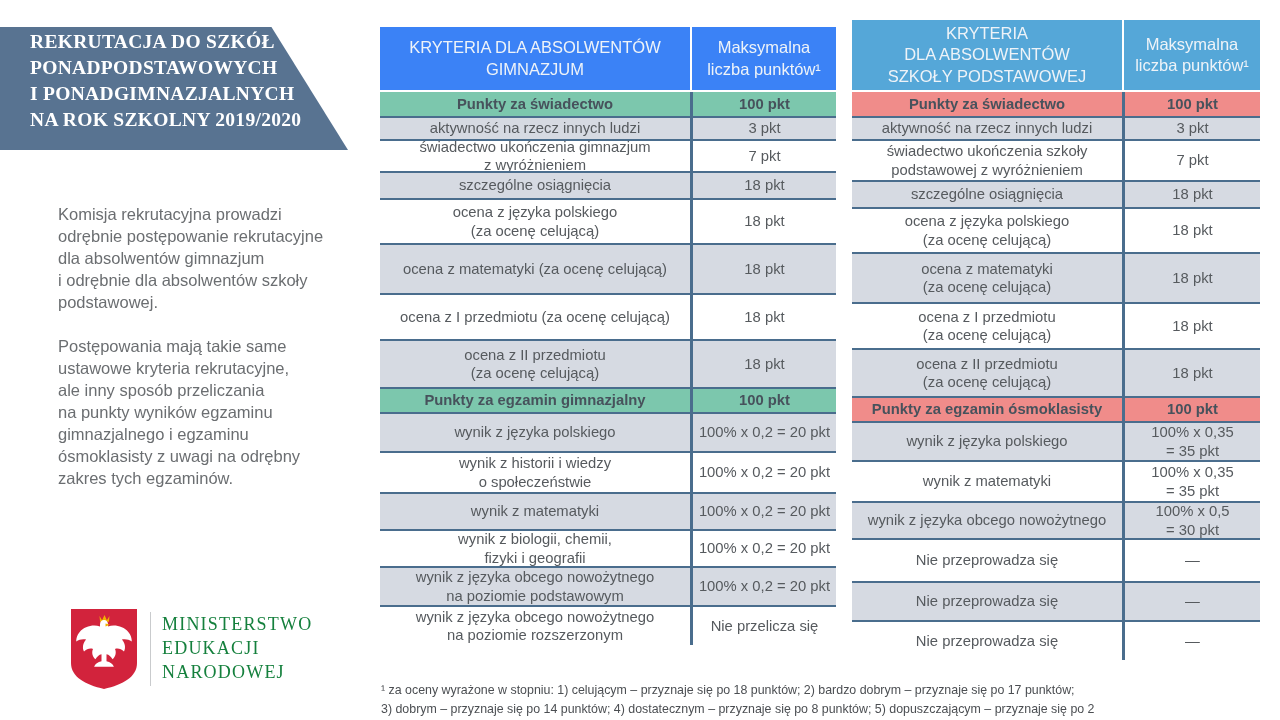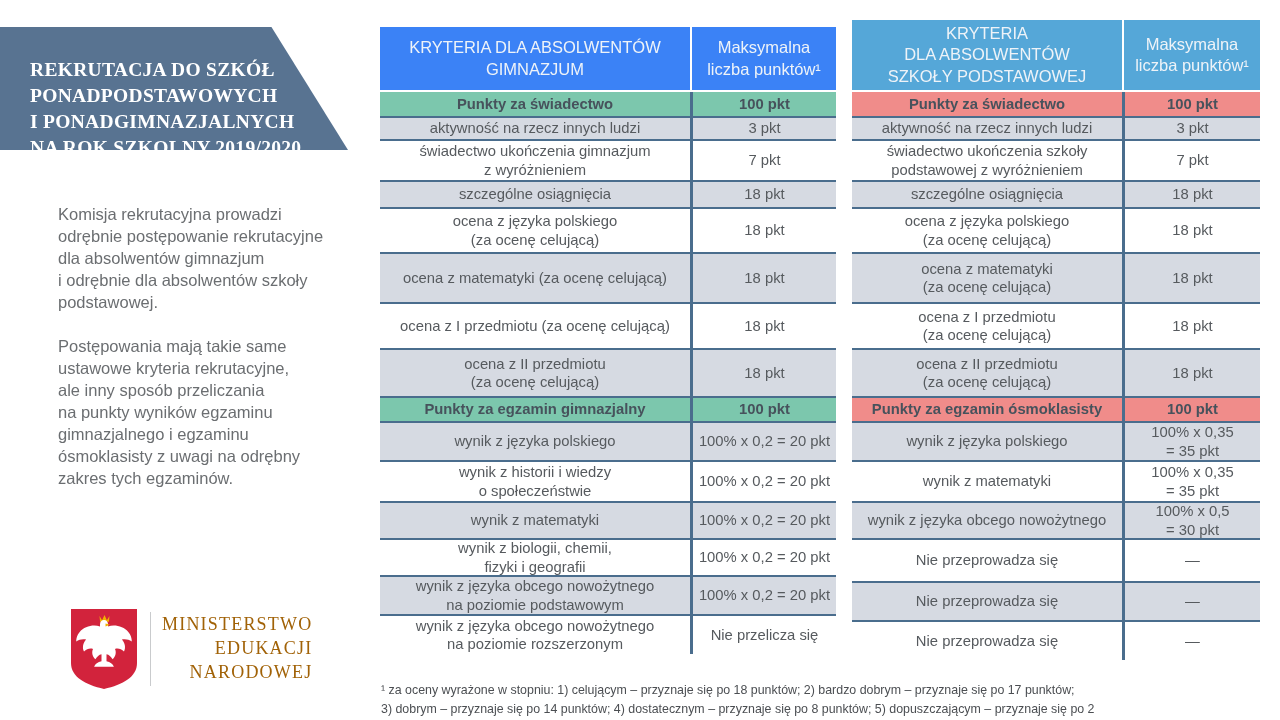--- a/index.html
+++ b/index.html
@@ -2,21 +2,21 @@
 <html><head>
 <meta charset="utf-8">
 <style>
   html,body{margin:0;padding:0;background:#fff;}
   .page{position:relative;width:1280px;height:720px;background:#fff;overflow:hidden;
         font-family:"Liberation Sans",sans-serif;}
 
   
   .banner{position:absolute;left:0;top:27px;width:348px;height:123px;background:#587391;
           clip-path:polygon(0 0,78% 0,100% 100%,0 100%);}
-  .banner-text{padding:30px 0 0 30px;font-family:"Liberation Serif",serif;font-weight:bold;
+  .banner-text{padding:2px 0 0 30px;font-family:"Liberation Serif",serif;font-weight:bold;
           font-size:19.5px;line-height:1.34;color:#ffffff;letter-spacing:.3px;white-space:pre-line;}
 
   
   .intro{position:absolute;left:50px;top:203px;width:330px;color:#6b6e71;
          font-size:16.5px;line-height:1.34;}
   .intro p{margin:0 0 21px 8px;white-space:pre-line;}
 
   
   .tbl{position:absolute;display:flex;flex-direction:column;}
   .t-left{left:380px;top:27px;width:456px;}
@@ -44,21 +44,21 @@
 
   
   .footnote{position:absolute;left:381px;top:681px;width:742px;font-size:12.4px;
             line-height:1.5;color:#4b4e52;white-space:pre-line;}
 
   
   .logo{position:absolute;left:68px;top:607px;display:flex;align-items:center;}
   .crest{width:72px;height:84px;display:block;}
   .logo-divider{width:1px;height:74px;background:#c9cbcd;margin:0 11px 0 10px;}
   .ministry{font-family:"Liberation Serif",serif;font-size:18px;letter-spacing:1.2px;
-            color:#a16207;line-height:1.32;white-space:pre-line;text-align:right;}
+            color:#15803d;line-height:1.32;white-space:pre-line;}
 </style>
 </head>
 <body>
 
 <div class="page">
 
   <div class="banner">
     <div class="banner-text">REKRUTACJA DO SZKÓŁ
 PONADPODSTAWOWYCH
 I PONADGIMNAZJALNYCH
@@ -88,21 +88,21 @@
 liczba punktów¹</div>
     </div>
     <div class="tr first sec g" style="height:24px">
         <div class="td lbl">Punkty za świadectwo</div>
         <div class="td val">100 pkt</div>
       </div>
     <div class="tr alt" style="height:23px">
         <div class="td lbl">aktywność na rzecz innych ludzi</div>
         <div class="td val">3 pkt</div>
       </div>
-    <div class="tr wht" style="height:41px">
+    <div class="tr wht" style="height:32px">
         <div class="td lbl">świadectwo ukończenia gimnazjum
 z wyróżnieniem</div>
         <div class="td val">7 pkt</div>
       </div>
     <div class="tr alt" style="height:27px">
         <div class="td lbl">szczególne osiągnięcia</div>
         <div class="td val">18 pkt</div>
       </div>
     <div class="tr wht" style="height:45px">
         <div class="td lbl">ocena z języka polskiego

